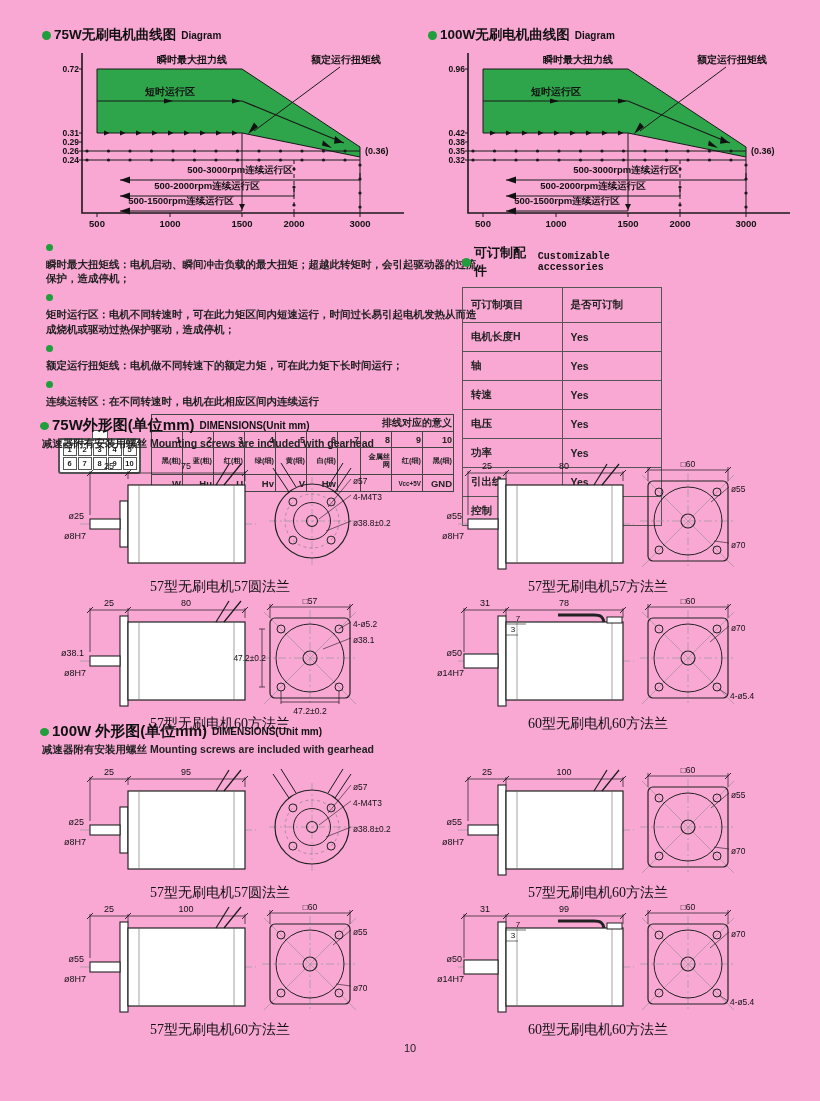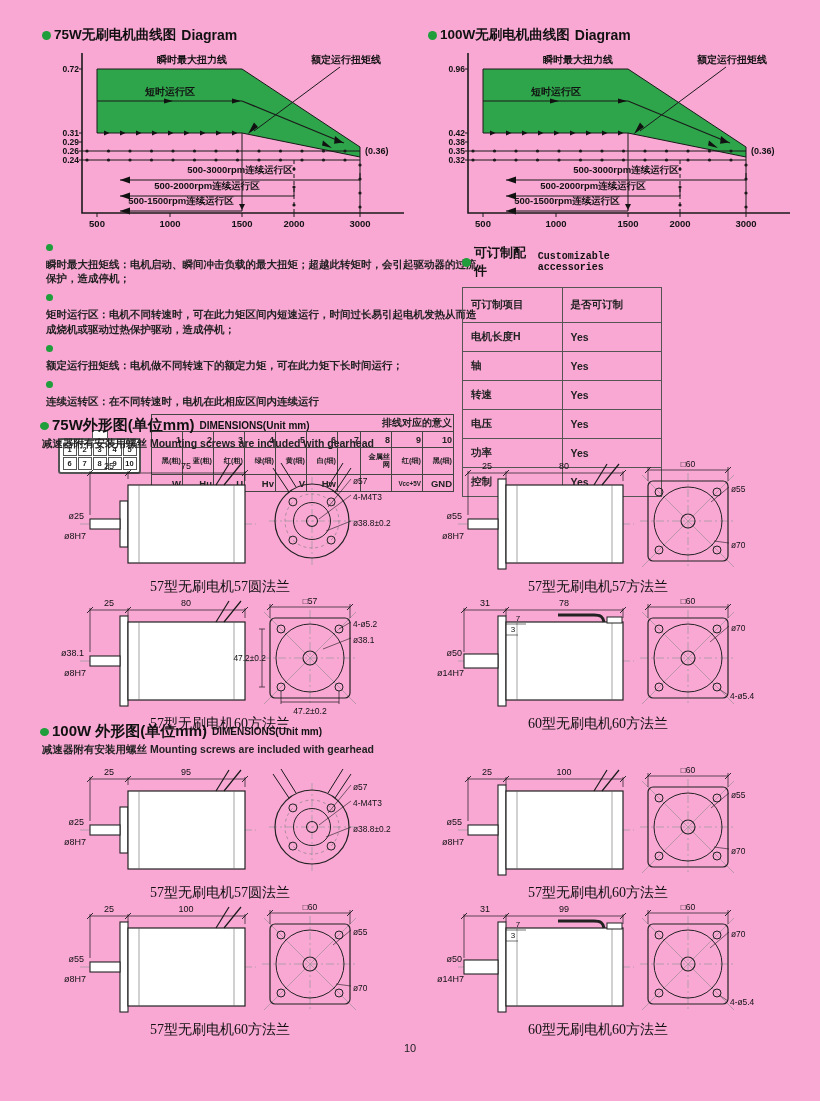--- a/index.html
+++ b/index.html
@@ -5,21 +5,21 @@
   html,body{margin:0;padding:0;background:#fff;}
   body{font-family:"Liberation Sans","DejaVu Sans",sans-serif;color:#1a1a1a;}
   .page{position:relative;width:820px;height:1101px;background:#f9a8d4;overflow:hidden;}
 
   
   .chart-block{position:absolute;width:378px;}
   #chartL{left:42px;top:26px;}
   #chartR{left:428px;top:26px;}
   .chart-title{display:flex;align-items:center;font-weight:800;font-size:13.5px;color:#111;margin-bottom:3px;}
   .dotg{width:9px;height:9px;border-radius:50%;background:#1f9e3b;margin-right:3px;flex:0 0 9px;}
-  .chart-title .en{font-size:14px;margin-left:5px;font-weight:800;}
+  .chart-title .en{font-size:10px;margin-left:5px;font-weight:800;}
   svg{display:block;}
   svg text{font-family:"Liberation Sans","DejaVu Sans",sans-serif;}
 
   
   .notes{position:absolute;left:46px;top:241px;width:432px;}
   .note{display:flex;gap:6px;margin-bottom:6px;font-size:10.5px;font-weight:600;line-height:1.35;color:#222;flex-direction:column;}
   .note .dot{flex:0 0 7px;width:7px;height:7px;border-radius:50%;background:#1f9e3b;margin-top:3px;}
   .note.bold .ntext{font-weight:800;}
   .note .nen{font-weight:800;font-size:8.8px;margin-left:3px;}
 
@@ -384,20 +384,24 @@
           </tr>
           <tr>
             <td>电压</td>
             <td>Yes</td>
           </tr>
           <tr>
             <td>功率</td>
             <td>Yes</td>
           </tr>
           <tr>
+            <td>引出线</td>
+            <td>Yes</td>
+          </tr>
+          <tr>
             <td>控制</td>
             <td>Yes</td>
           </tr>
         </tbody>
       </table>
   </div>
 
   <div class="sec" id="sec75">
     <div class="sec-title">
       <span class="dotg"></span>

